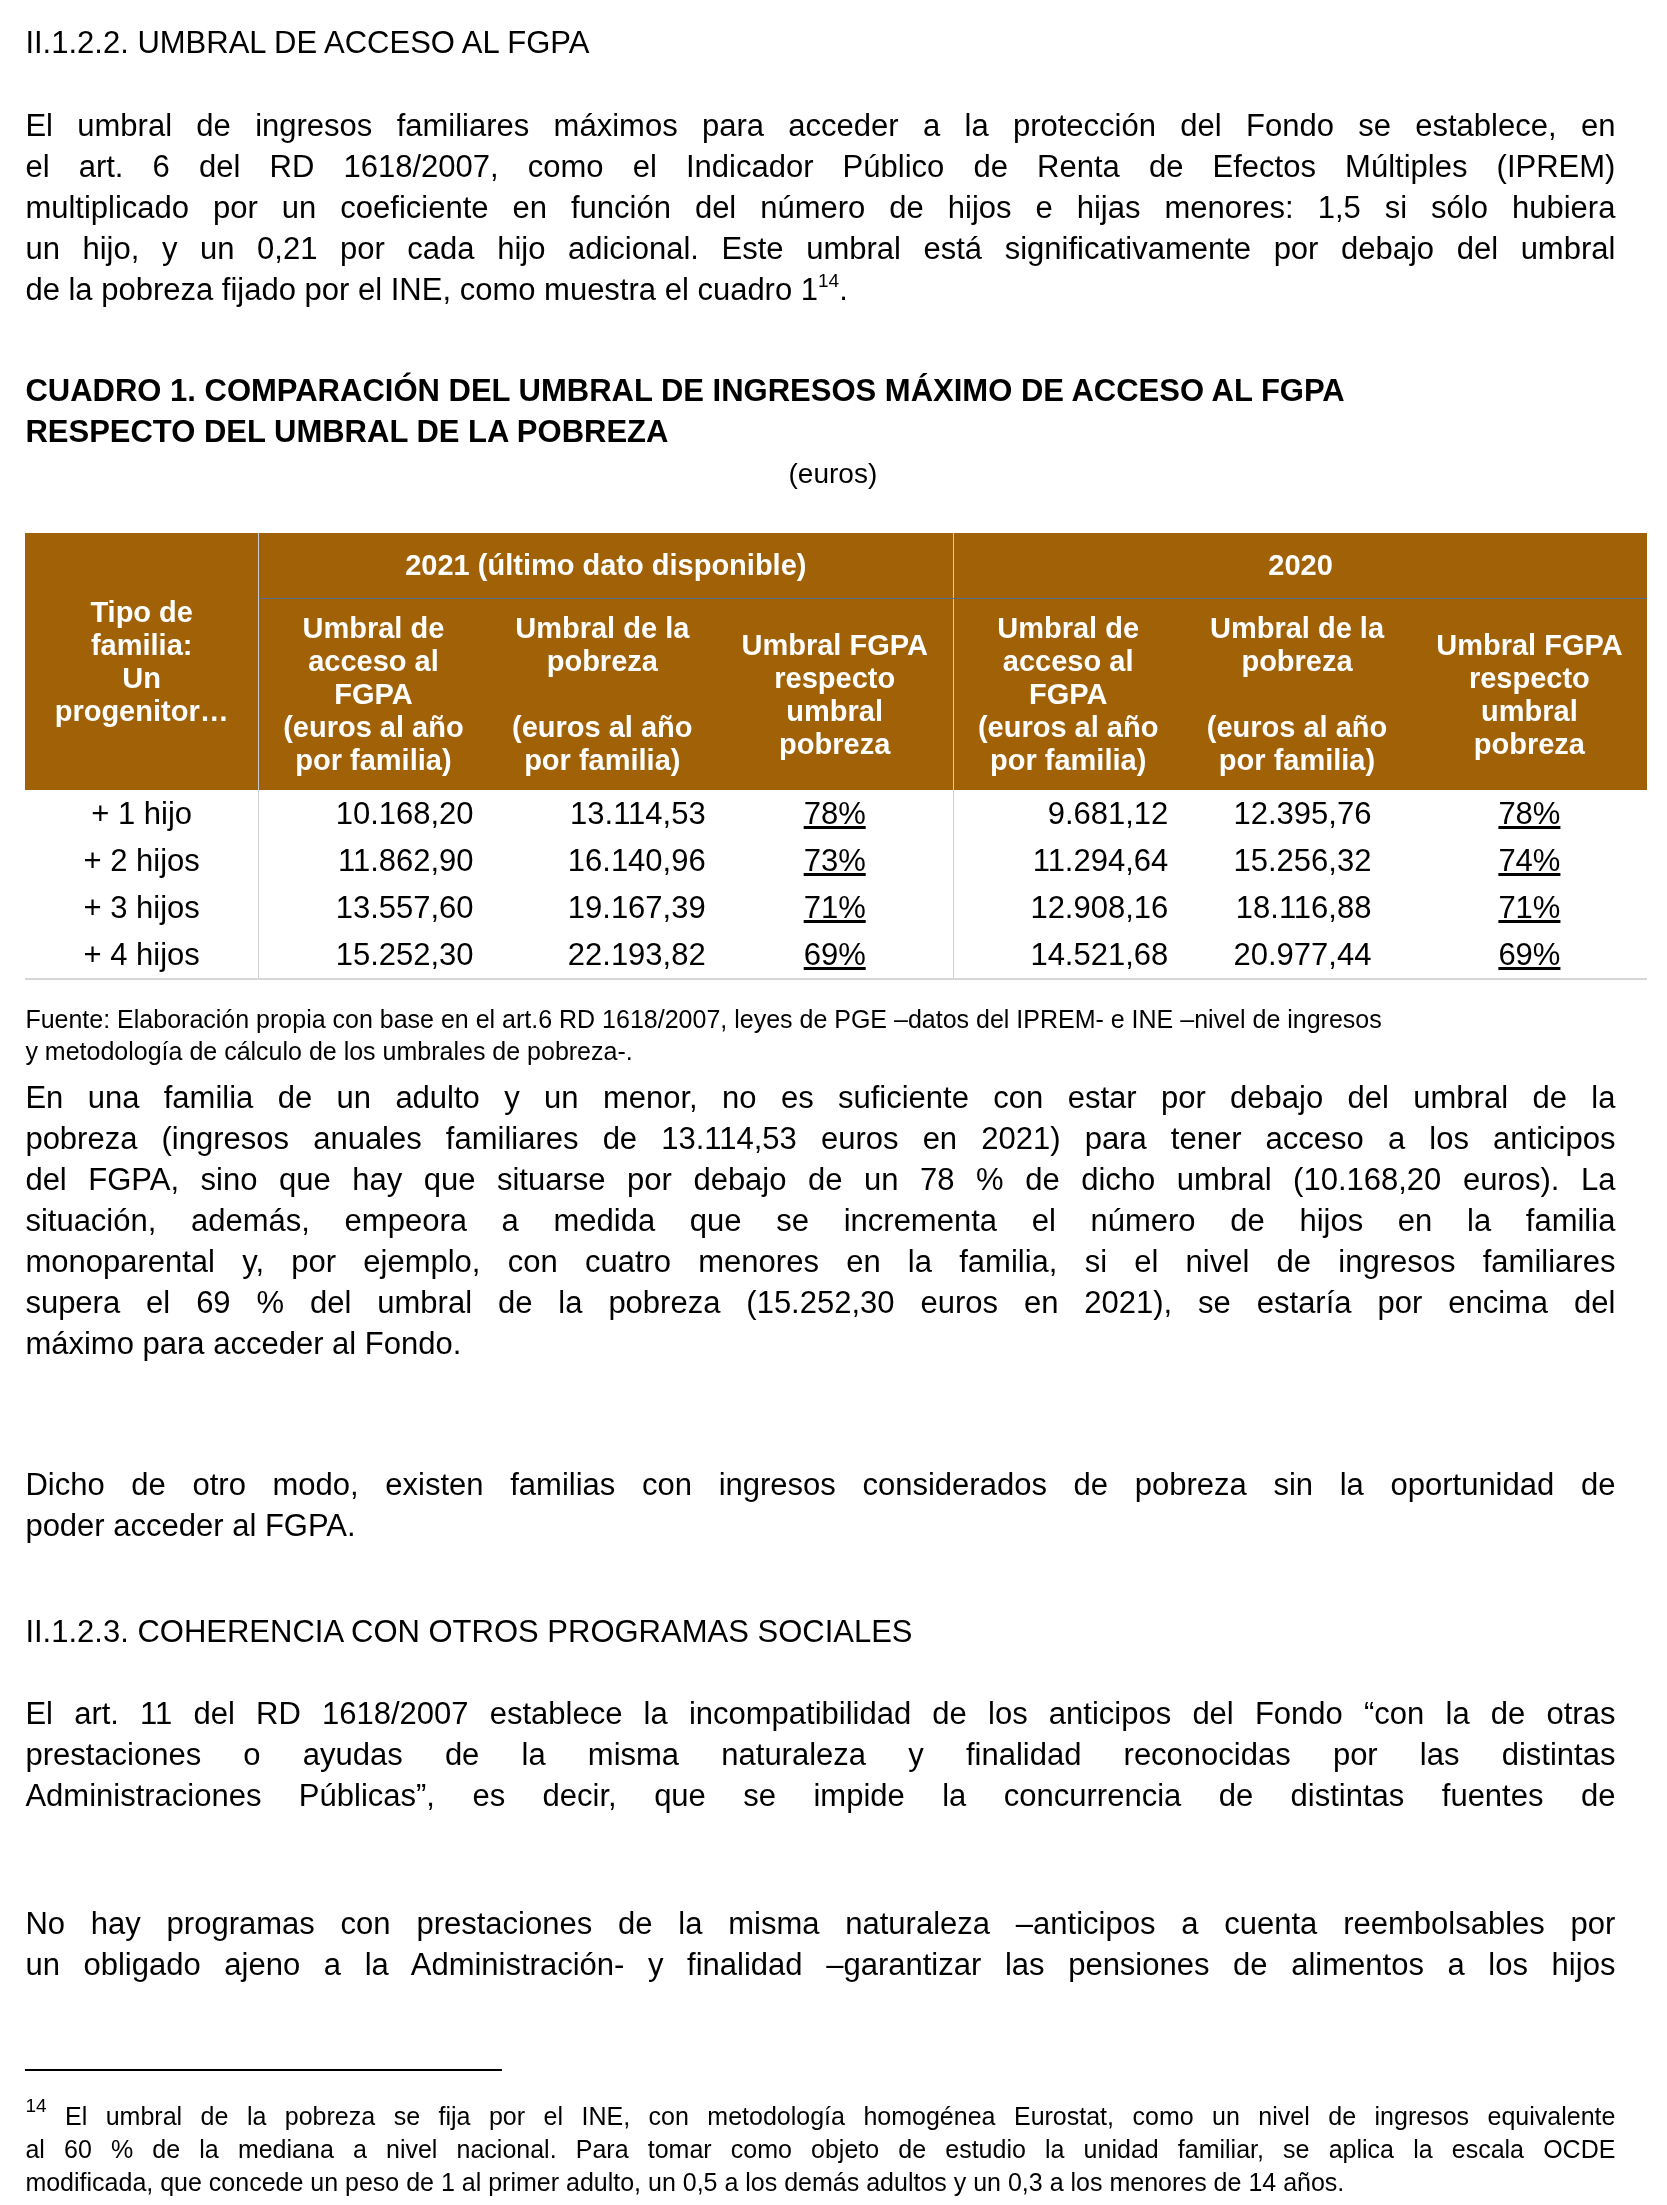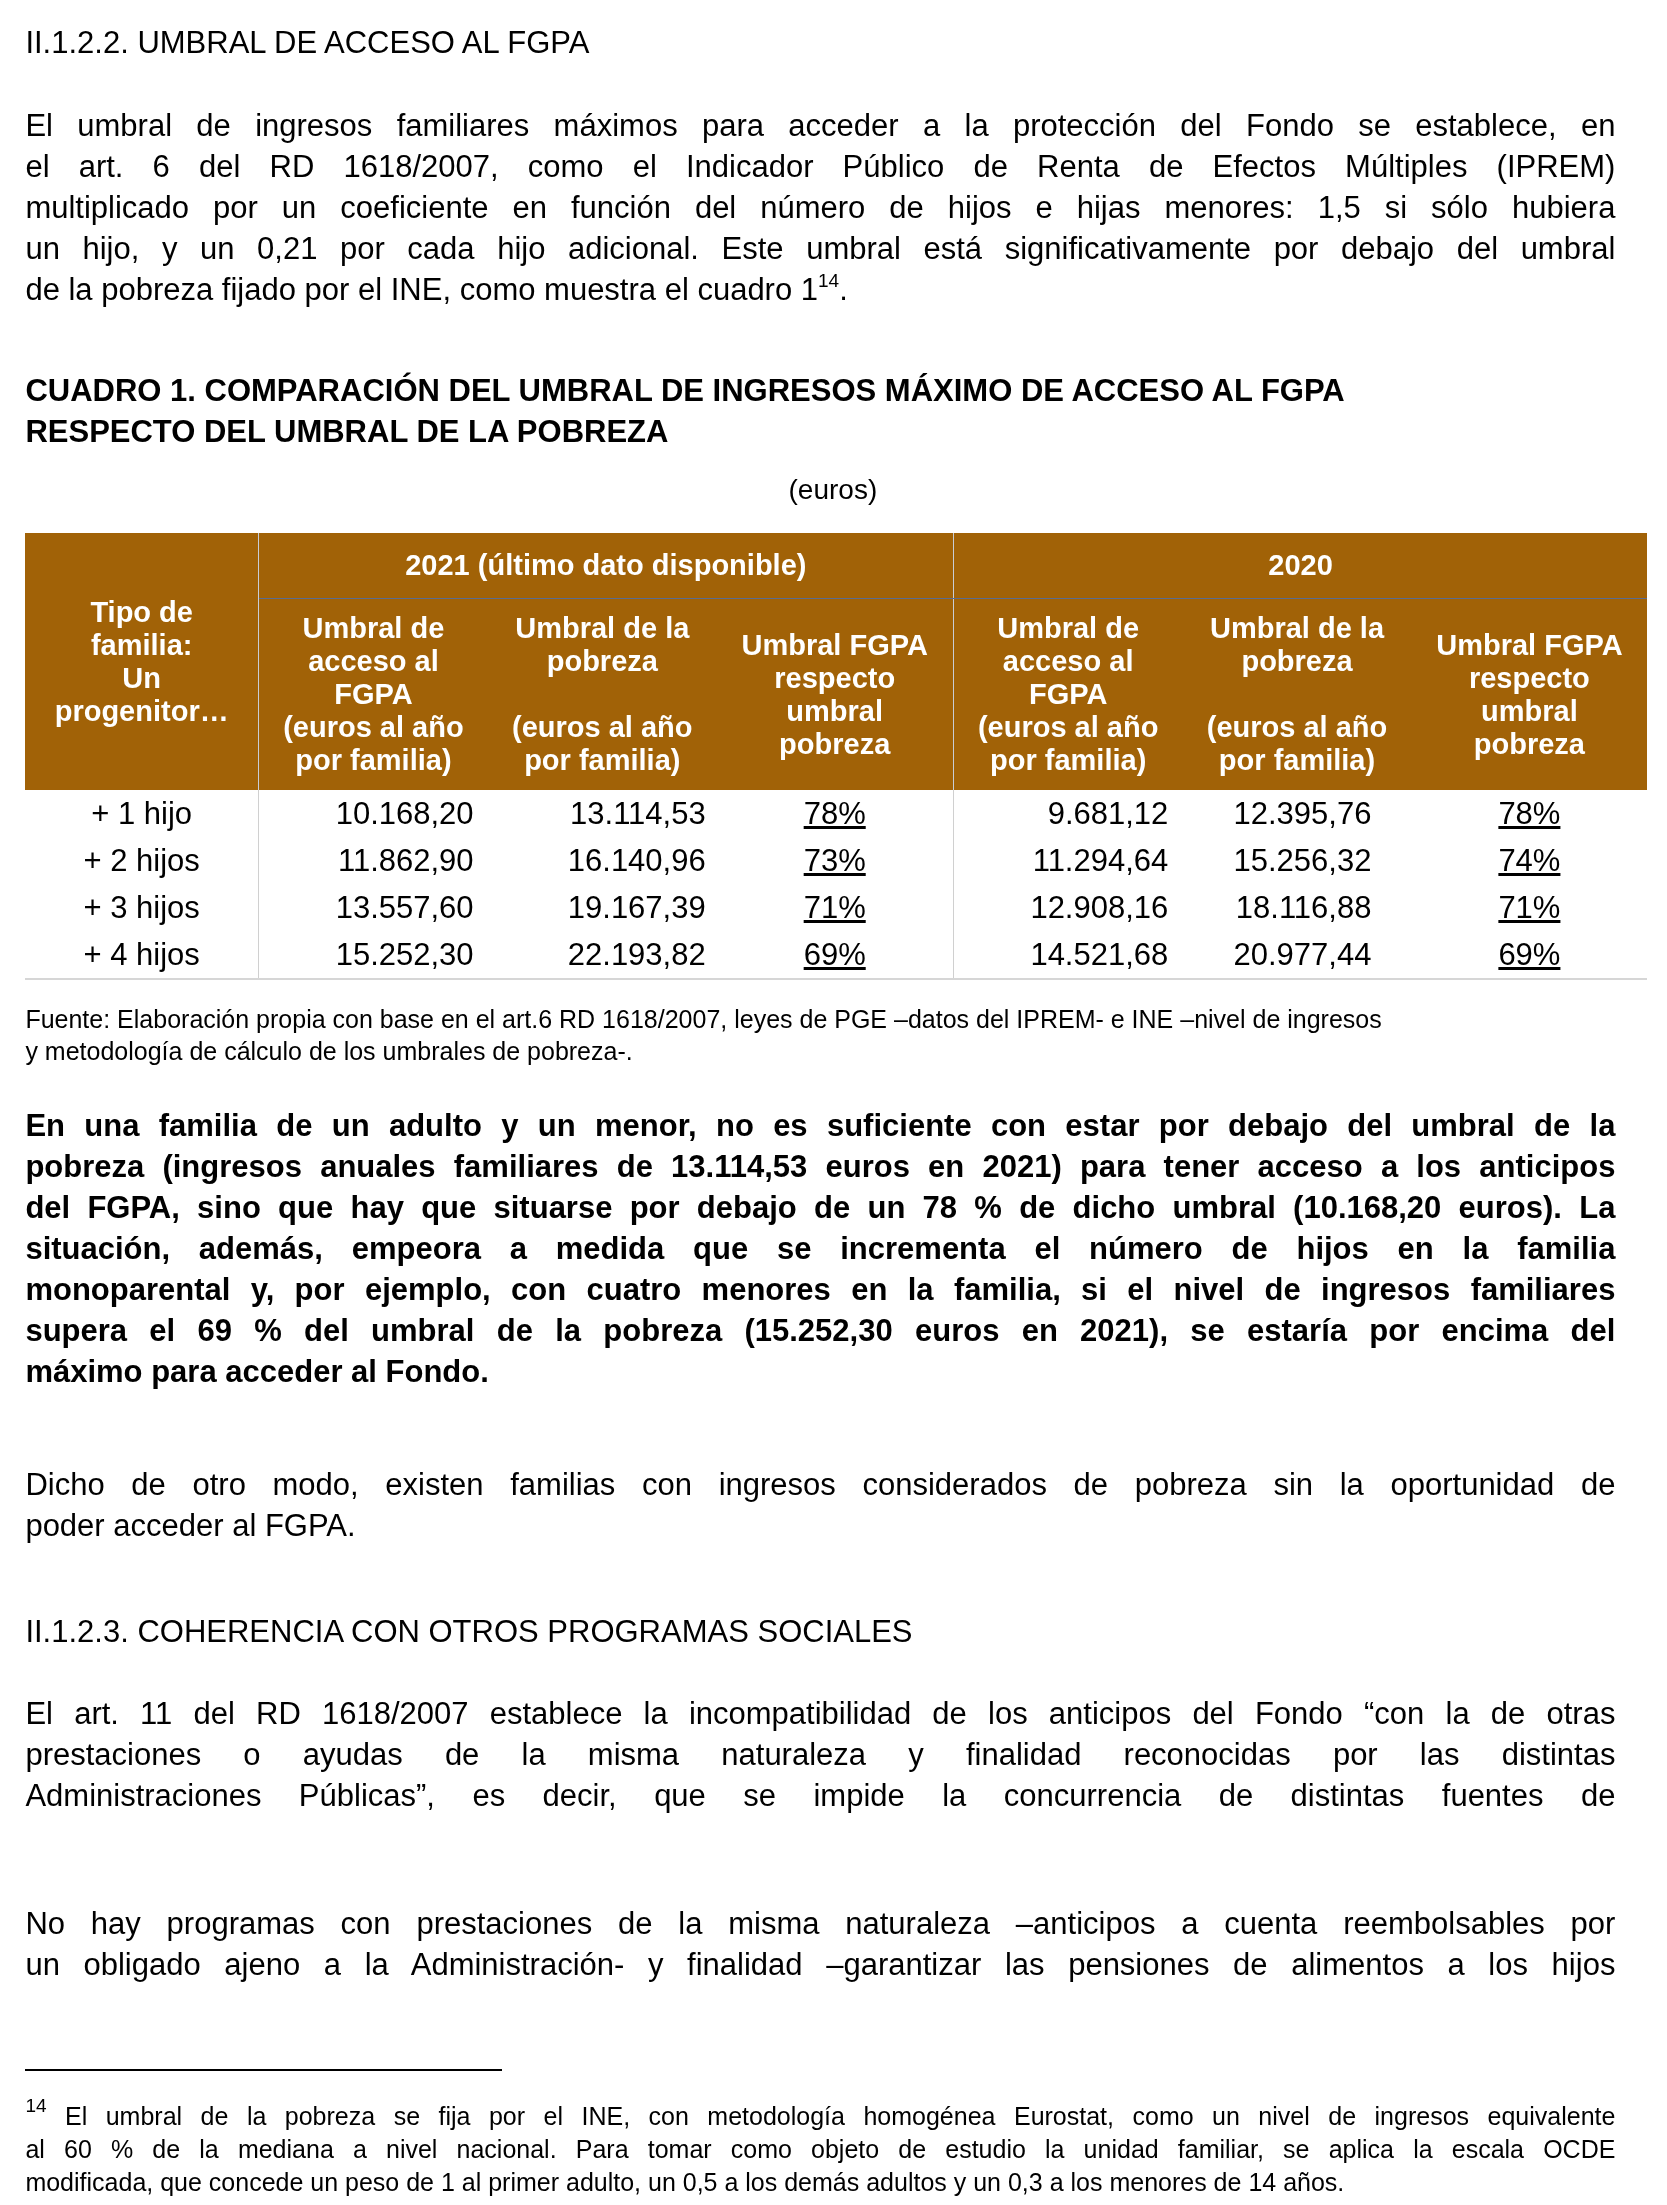--- a/index.html
+++ b/index.html
@@ -15,21 +15,21 @@
     position: absolute; left: 0; width: 1590px; font-size: 31px; line-height: 41px;
     text-align: justify;
   }
   .para .ln { display: block; text-align: justify; text-align-last: justify; white-space: nowrap; }
   .para .ln.last { text-align-last: left; }
   sup { font-size: 19px; vertical-align: 12.7px; line-height: 0; }
   .cuadro-title {
     position: absolute; left: 0; width: 1615px; 
     font-weight: bold; font-size: 31px; line-height: 41px;
   }
-  .cuadro-units { position: absolute; left: 0; width: 1615px; text-align: center; font-size: 28px; line-height: 35px; margin-top: 16px; }
+  .cuadro-units { position: absolute; left: 0; width: 1615px; text-align: center; font-size: 28px; line-height: 35px; }
 
   table.data {
     position: absolute; left: 0; top: 533px; width: 1622px;
     border-collapse: collapse; font-size: 29px;
   }
   table.data th {
     background: #a16207; color: #fff; font-weight: bold; text-align: center;
     line-height: 33px; padding: 0 4.8px;
   }
   table.data th.grp { height: 65px; border-bottom: 1.6px solid #5a6c91; }
@@ -163,21 +163,21 @@
           <td class="pct">69%</td>
         </tr>
       </tbody>
   </table>
 
   <div class="src" style="top:1003px;">
     <div>Fuente: Elaboración propia con base en el art.6 RD 1618/2007, leyes de PGE –datos del IPREM- e INE –nivel de ingresos</div>
     <div>y metodología de cálculo de los umbrales de pobreza-.</div>
   </div>
 
-  <div class="para" style="top:1105px;font-weight:bold;">
+  <div class="para" style="top:1077px;">
     <span class="ln">En una familia de un adulto y un menor, no es suficiente con estar por debajo del umbral de la</span>
     <span class="ln">pobreza (ingresos anuales familiares de 13.114,53 euros en 2021) para tener acceso a los anticipos</span>
     <span class="ln">del FGPA, sino que hay que situarse por debajo de un 78 % de dicho umbral (10.168,20 euros). La</span>
     <span class="ln">situación, además, empeora a medida que se incrementa el número de hijos en la familia</span>
     <span class="ln">monoparental y, por ejemplo, con cuatro menores en la familia, si el nivel de ingresos familiares</span>
     <span class="ln">supera el 69 % del umbral de la pobreza (15.252,30 euros en 2021), se estaría por encima del</span>
     <span class="ln last">máximo para acceder al Fondo.</span>
   </div>
 
   <div class="para" style="top:1464px;">

